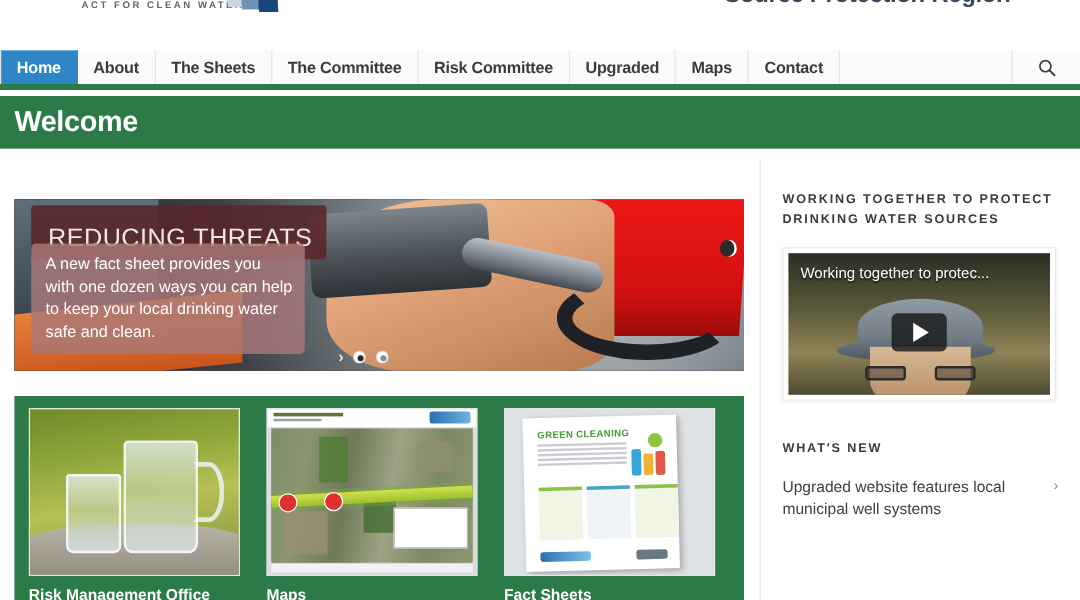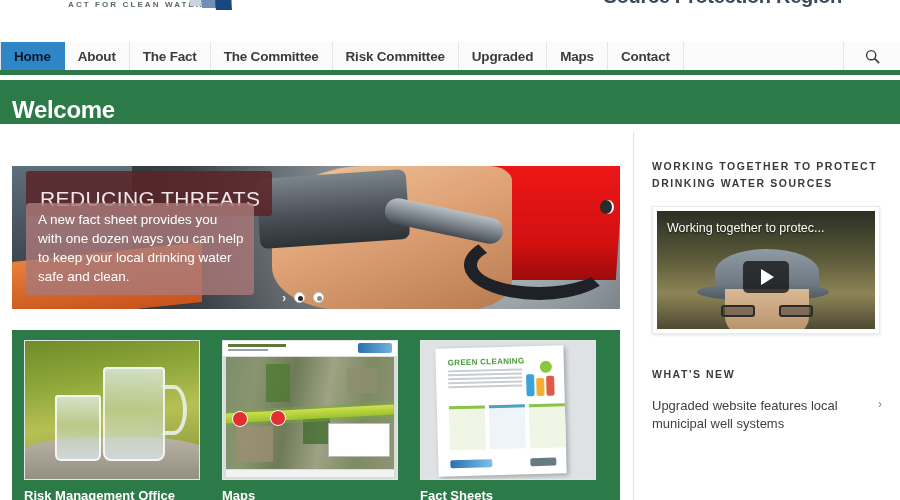--- a/index.html
+++ b/index.html
@@ -46,33 +46,33 @@
   }
   .nav-item {
     display: flex; align-items: center;
     padding: 0 13px;
     font-size: 13.5px; font-weight: bold;
     color: #3b3b3b; letter-spacing: -0.2px;
     border-right: 1px solid #e6e6e6;
     cursor: pointer; white-space: nowrap;
   }
   .nav-item:first-child { border-left: 1px solid #e6e6e6; }
-  .nav-item.active { background: #2e86c6; color: #0f172a; border-right-color:#2e86c6; }
+  .nav-item.active { background: #2e86c6; color: #ffffff; border-right-color:#2e86c6; }
   .nav-spacer { flex: 1 1 auto; border-right: 1px solid #e6e6e6; }
   .nav-search {
     width: 56px; display: flex; align-items: center; justify-content: center;
     cursor: pointer;
   }
   .nav-search svg { display:block; }
 
   
   .welcome-banner {
     position: absolute; top: 80px; left: 0; width: 900px; height: 44px;
     background: #2c7a48;
-    display: flex; align-items: flex-end;
+    display: flex; align-items: center;
   }
   .welcome-title {
     margin-left: 12px;
     color: #ffffff; font-size: 24px; font-weight: bold; letter-spacing: -0.3px;
   }
 
   
   .body-wrap { position: absolute; top: 124px; left: 0; width: 900px; height: 376px; background:#fff; }
   .divider-v { position:absolute; left: 633px; top: 8px; width: 1px; height: 368px; background:#e4e4e4; }
 
@@ -281,21 +281,21 @@
         <path d="M18 50 C14 30 26 8 54 3 C40 14 34 30 36 50 Z" fill="#6f91b5"></path>
         <path d="M32 52 C28 32 40 10 62 4 C50 16 46 32 48 52 Z" fill="#17477e"></path>
       </svg>
     </div>
     <div class="hdr-title">Source Protection Region</div>
   </div>
 
   <div class="nav">
     <div class="nav-item active">Home</div>
     <div class="nav-item">About</div>
-    <div class="nav-item">The Fact</div>
+    <div class="nav-item">The Sheets</div>
     <div class="nav-item">The Committee</div>
     <div class="nav-item">Risk Committee</div>
     <div class="nav-item">Upgraded</div>
     <div class="nav-item">Maps</div>
     <div class="nav-item">Contact</div>
     <div class="nav-spacer"></div>
     <div class="nav-search">
       <svg width="15" height="15" viewBox="0 0 16 16">
         <circle cx="6.6" cy="6.6" r="4.9" fill="none" stroke="#3b3b3b" stroke-width="1.5"></circle>
         <line x1="10.3" y1="10.3" x2="14.6" y2="14.6" stroke="#3b3b3b" stroke-width="1.7" stroke-linecap="round"></line>

